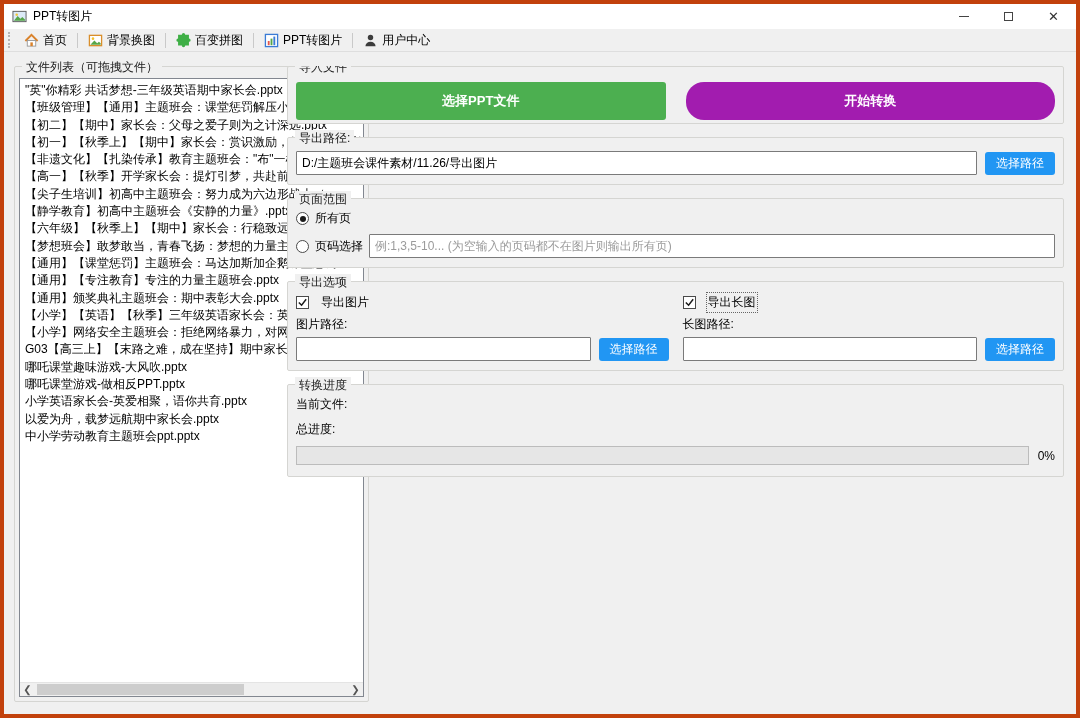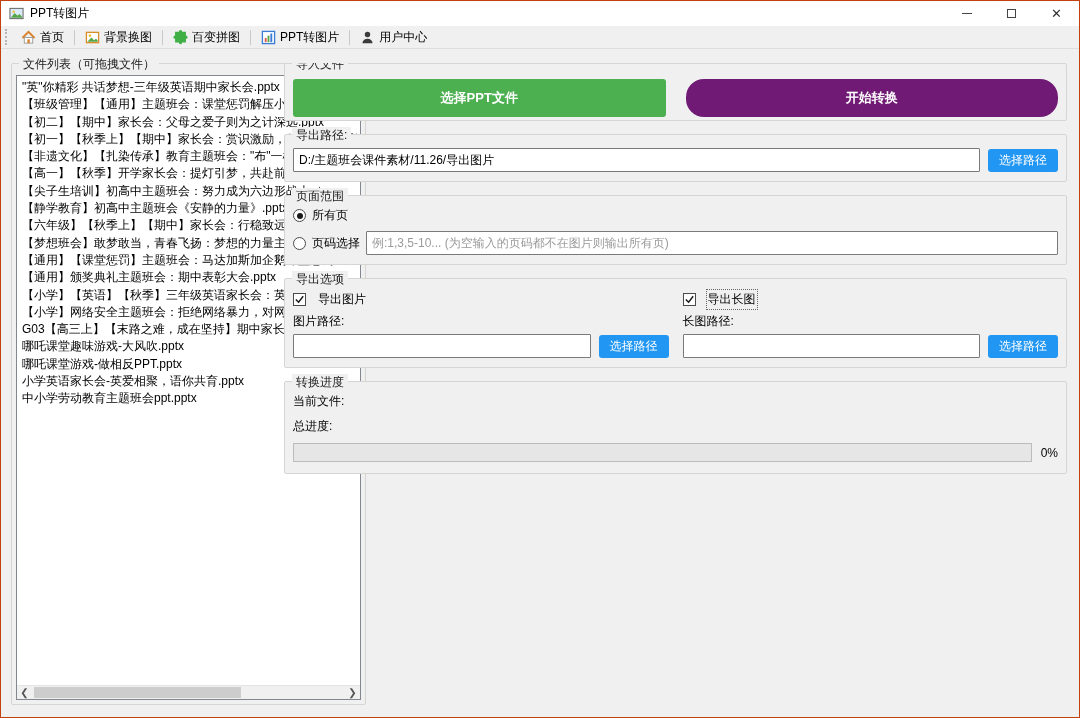--- a/index.html
+++ b/index.html
@@ -1,19 +1,19 @@
 <!DOCTYPE html>
 <html><head>
 <meta charset="utf-8">
 <style>
   * { box-sizing: border-box; margin: 0; padding: 0; }
   html,body { width:1080px; height:718px; }
   body { font-family:"Liberation Sans","DejaVu Sans",sans-serif; background:#f0f0f0; }
 
-  .window { width:1080px; height:718px; border:1px solid #c2410c; background:#f0f0f0;
+  .window { width:1080px; height:718px; border:4px solid #c2410c; background:#f0f0f0;
             display:flex; flex-direction:column; overflow:hidden; }
 
   
   .titlebar { height:25px; background:#ffffff; display:flex; align-items:center; flex:none; }
   .titlebar .app-icon { width:15px; height:15px; margin:0 6px 0 8px; flex:none; }
   .titlebar .title { font-size:12px; color:#000; }
   .titlebar .spacer { flex:1; }
   .win-btn { width:45px; height:25px; display:flex; align-items:center; justify-content:center; cursor:default; }
   .glyph-min { width:10px; height:1px; background:#444; display:block; }
   .glyph-max { width:9px; height:9px; border:1px solid #444; display:block; }
@@ -46,21 +46,21 @@
 
   
   .right-col { flex:1; display:flex; flex-direction:column; overflow:hidden; }
   .right-col .groupbox { margin-bottom:13px; }
 
   .grp-import { padding:15px 8px 3px 8px; }
   .btn-row { display:flex; gap:20px; }
   .big-btn { flex:1; height:38px; border:none; border-radius:3px; color:#fff; font-size:13px; font-weight:bold;
              font-family:inherit; cursor:pointer; }
   .btn-green { background:#4caf50; }
-  .btn-blue  { background:#701a75;border-radius:18px; }
+  .btn-blue  { background:#a21caf;border-radius:18px; }
 
   .grp-path { padding:13px 8px 9px 8px; }
   .row { display:flex; align-items:center; gap:8px; }
   .text-input { flex:1; height:21px; border:1px solid #7a7a7a; background:#fff; font-size:12px;
                 font-family:inherit; padding:11px 5px; color:#000; border-radius:1px; }
   .text-input::placeholder { color:#9b9b9b; }
   .small-btn { flex:none; width:70px; height:23px; border:none; border-radius:3px; background:#2196f3;
                color:#fff; font-size:12px; font-family:inherit; cursor:pointer; }
 
   .grp-range { padding:11px 8px 9px 8px; }
@@ -170,27 +170,29 @@
               <div class="list-item">【班级管理】【通用】主题班会：课堂惩罚解压小游戏.pptx</div>
               <div class="list-item">【初二】【期中】家长会：父母之爱子则为之计深远.pptx</div>
               <div class="list-item">【初一】【秋季上】【期中】家长会：赏识激励，你我皆的精彩</div>
               <div class="list-item">【非遗文化】【扎染传承】教育主题班会："布"一样的精彩</div>
               <div class="list-item">【高一】【秋季】开学家长会：提灯引梦，共赴前行.pptx</div>
               <div class="list-item">【尖子生培训】初高中主题班会：努力成为六边形战士（</div>
               <div class="list-item">【静学教育】初高中主题班会《安静的力量》.pptx</div>
               <div class="list-item">【六年级】【秋季上】【期中】家长会：行稳致远，筑梦前行</div>
               <div class="list-item">【梦想班会】敢梦敢当，青春飞扬：梦想的力量主题班会</div>
               <div class="list-item">【通用】【课堂惩罚】主题班会：马达加斯加企鹅课堂惩罚</div>
+              <div class="list-item">【通用】【专注教育】专注的力量主题班会.pptx</div>
               <div class="list-item">【通用】颁奖典礼主题班会：期中表彰大会.pptx</div>
               <div class="list-item">【小学】【英语】【秋季】三年级英语家长会：英心而聚</div>
               <div class="list-item">【小学】网络安全主题班会：拒绝网络暴力，对网络暴力</div>
               <div class="list-item">G03【高三上】【末路之难，成在坚持】期中家长会-课件</div>
               <div class="list-item">哪吒课堂趣味游戏-大风吹.pptx</div>
               <div class="list-item">哪吒课堂游戏-做相反PPT.pptx</div>
               <div class="list-item">小学英语家长会-英爱相聚，语你共育.pptx</div>
+              <div class="list-item">以爱为舟，载梦远航期中家长会.pptx</div>
               <div class="list-item">中小学劳动教育主题班会ppt.pptx</div>
             </div>
           <div class="hscroll">
             <span class="hs-arrow">❮</span>
             <span class="hs-track">
               <span class="hs-thumb"></span>
             </span>
             <span class="hs-arrow">❯</span>
           </div>
         </div>

